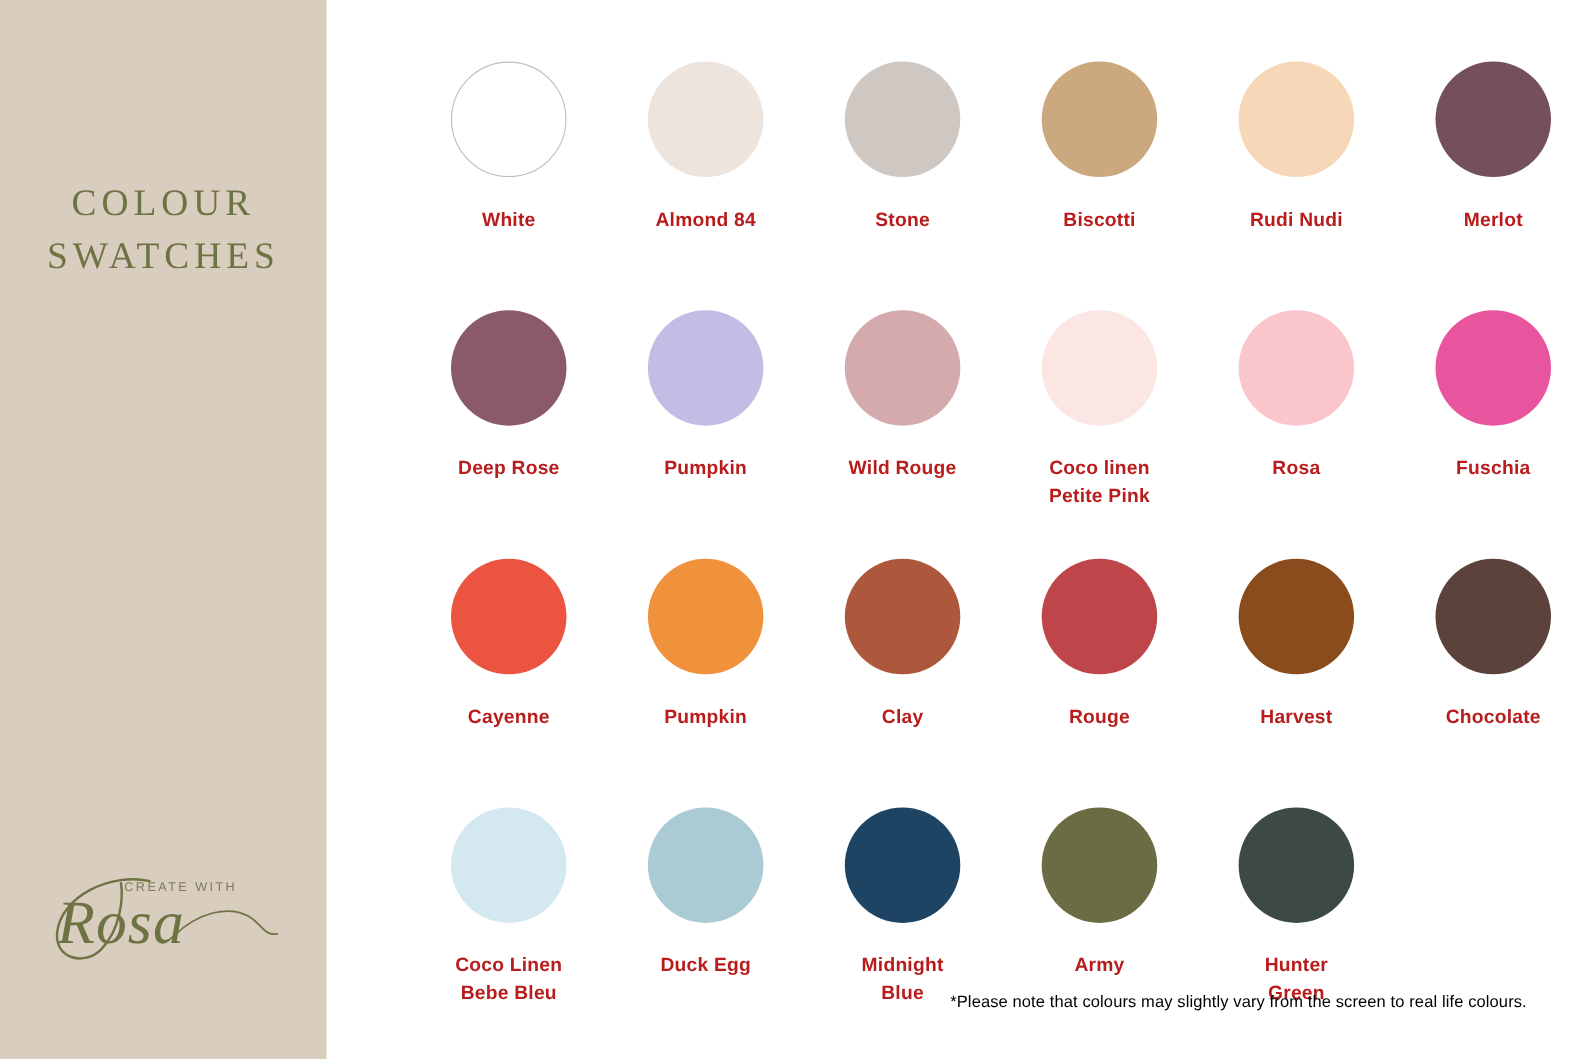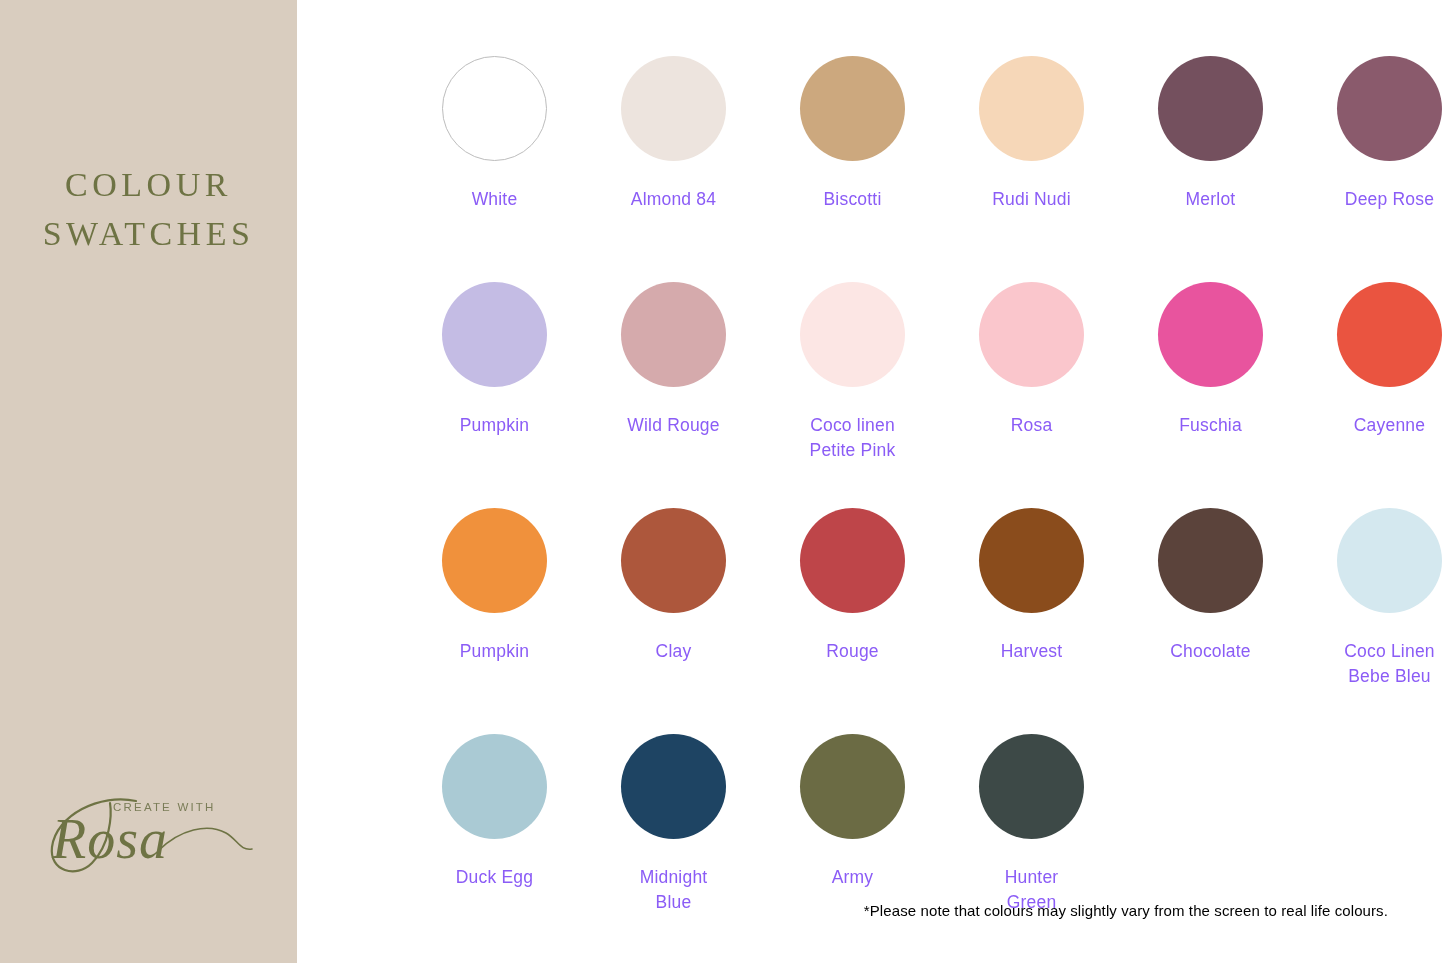--- a/index.html
+++ b/index.html
@@ -13,21 +13,20 @@
     background: #ffffff;
     font-family: "Liberation Sans", sans-serif;
     overflow: hidden;
   }
   .page {
     position: relative;
     width: 1445px;
     height: 963px;
     display: flex;
     background: #ffffff;
-    gap: 32px;
   }
 
   
   .sidebar {
     position: relative;
     width: 297px;
     height: 963px;
     flex: 0 0 297px;
     background: #D9CDBF;
   }
@@ -116,24 +115,24 @@
     height: 105px;
     border-radius: 50%;
     box-sizing: border-box;
   }
   .swatch.outlined {
     border: 1px solid #BDBDBD;
   }
   .swatch-label {
     margin-top: 26px;
     text-align: center;
-    color: #8b5cf6;
+    color: #b91c1c;
     font-family: "Liberation Sans", sans-serif;
     font-size: 17.5px;
-    font-weight: 400;
+    font-weight: 700;
     line-height: 1.45;
     letter-spacing: 0.2px;
     white-space: pre-line;
   }
 
   .footnote {
     position: absolute;
     right: 57px;
     top: 902px;
     color: #000000;
@@ -168,20 +167,24 @@
     <div class="grid" id="swatch-grid">
         <div class="cell">
           <div class="swatch outlined" style="background: rgb(255, 255, 255);"></div>
           <div class="swatch-label">White</div>
         </div>
         <div class="cell">
           <div class="swatch" style="background: rgb(237, 228, 222);"></div>
           <div class="swatch-label">Almond 84</div>
         </div>
         <div class="cell">
+          <div class="swatch" style="background: rgb(207, 200, 194);"></div>
+          <div class="swatch-label">Stone</div>
+        </div>
+        <div class="cell">
           <div class="swatch" style="background: rgb(204, 168, 126);"></div>
           <div class="swatch-label">Biscotti</div>
         </div>
         <div class="cell">
           <div class="swatch" style="background: rgb(246, 215, 184);"></div>
           <div class="swatch-label">Rudi Nudi</div>
         </div>
         <div class="cell">
           <div class="swatch" style="background: rgb(116, 80, 94);"></div>
           <div class="swatch-label">Merlot</div>

